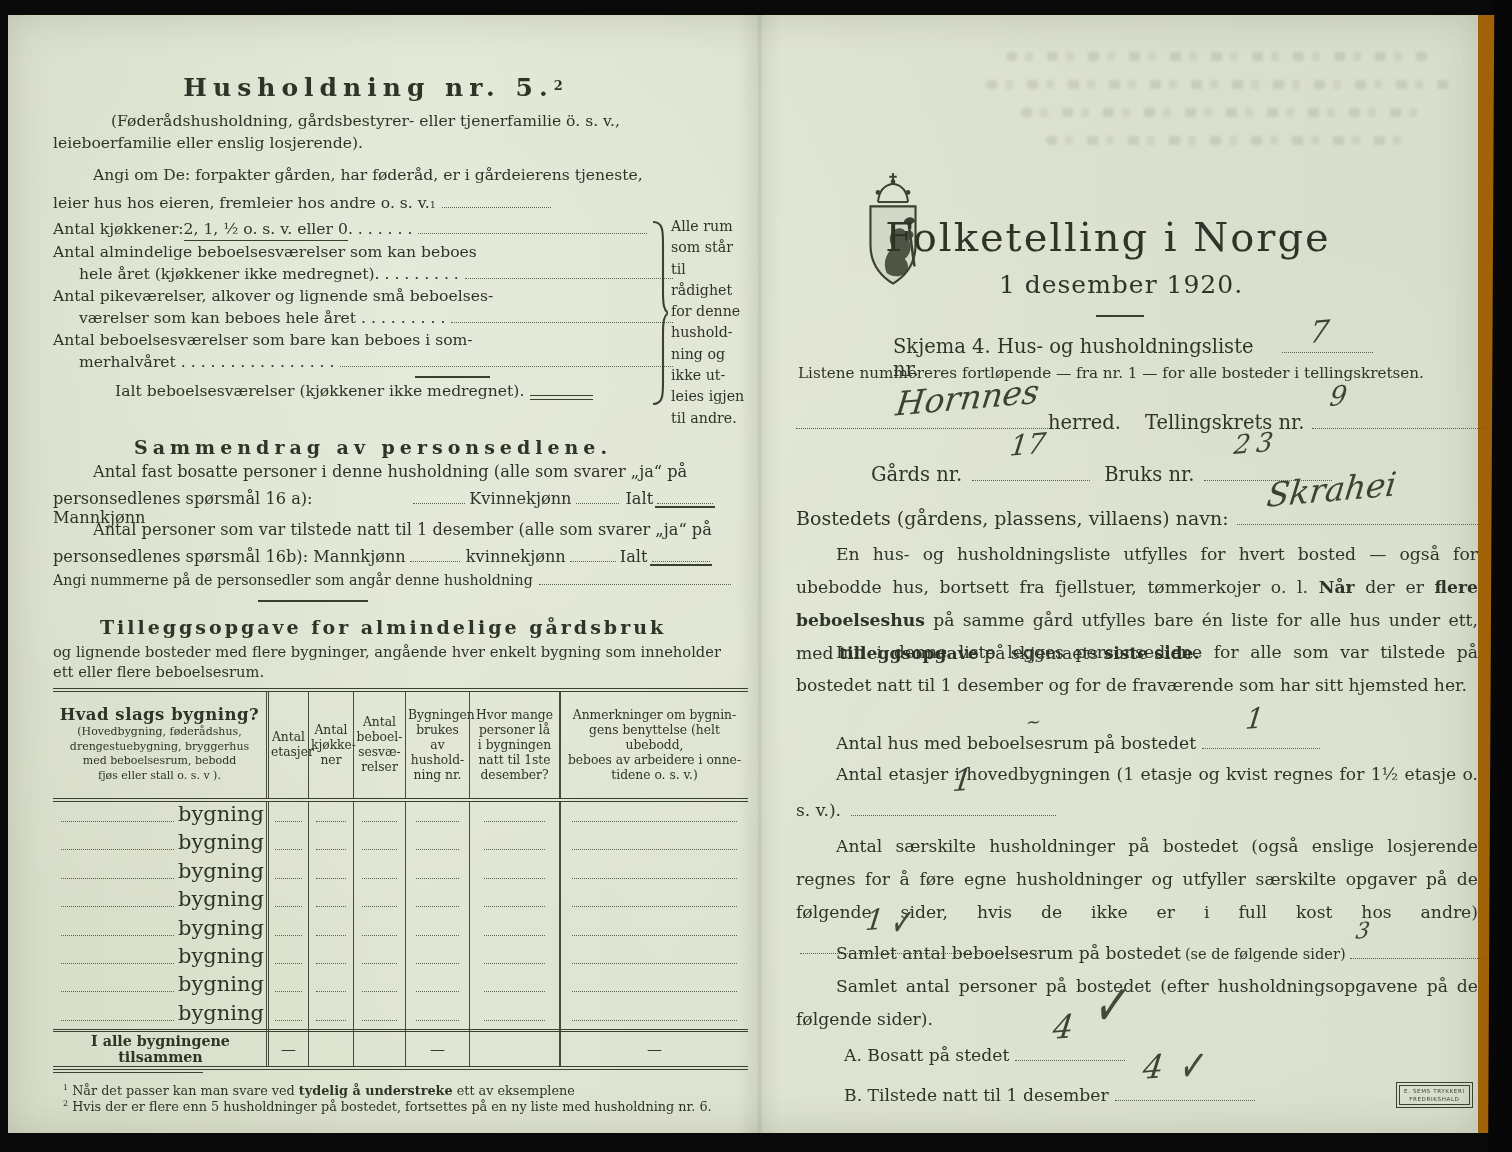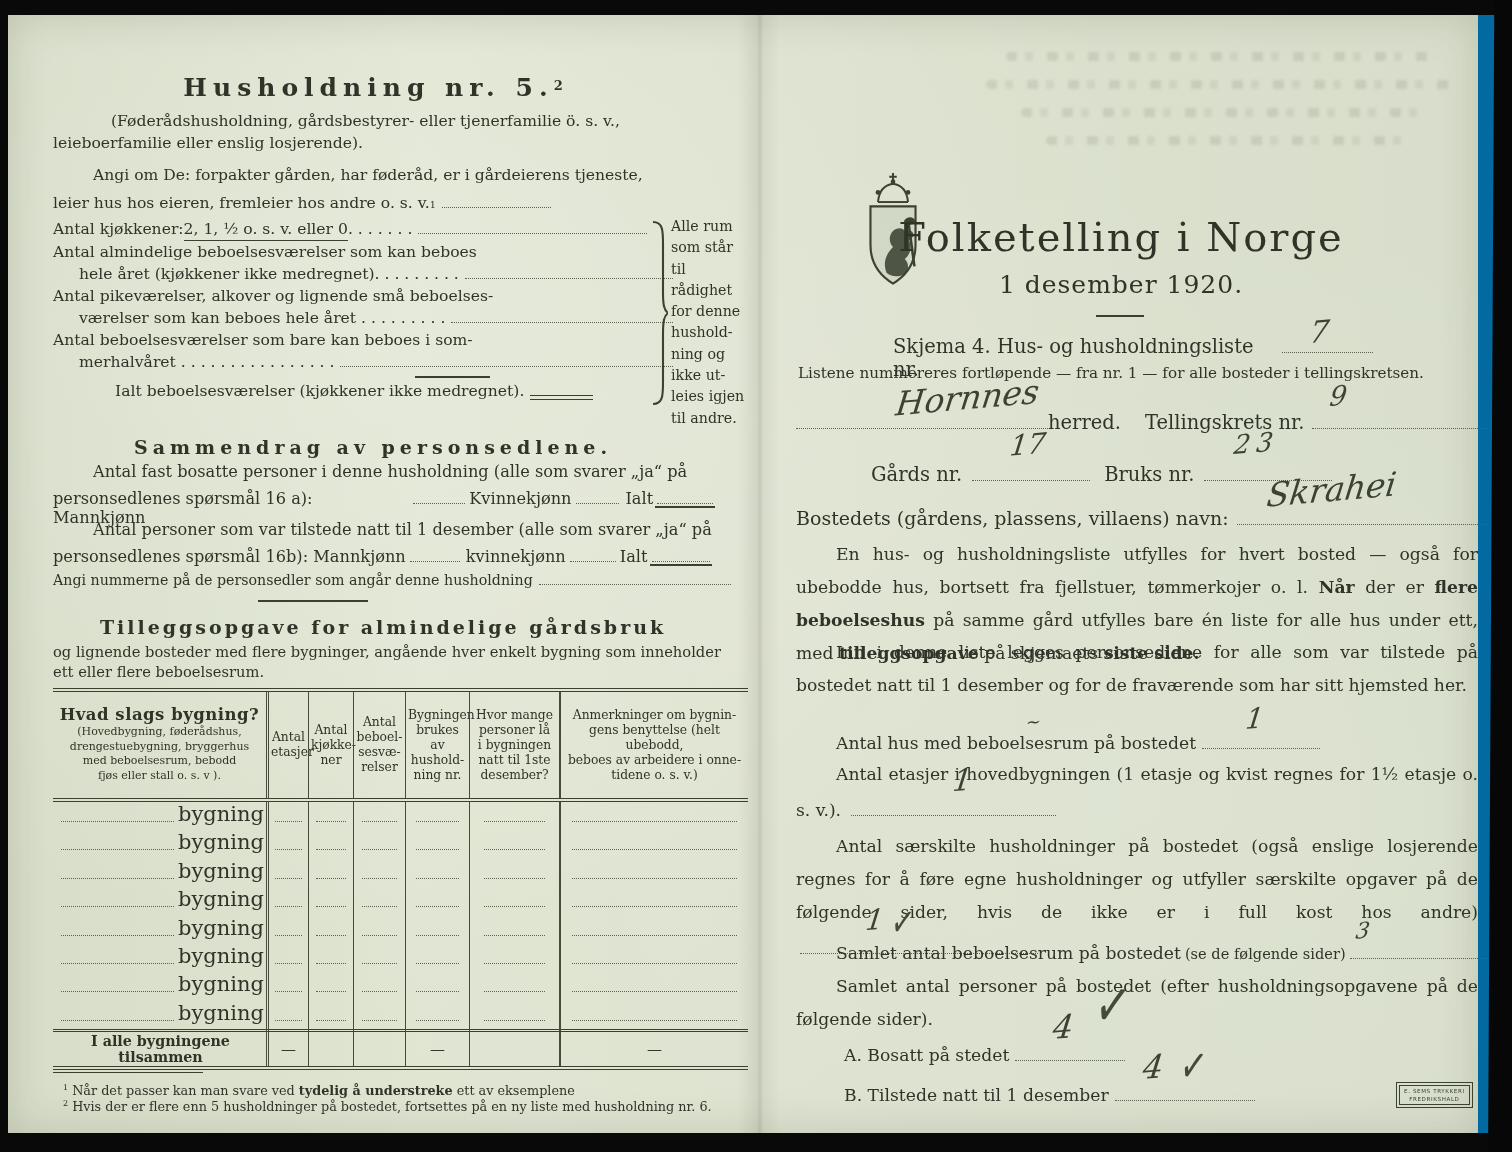--- a/index.html
+++ b/index.html
@@ -1,16 +1,16 @@
 <!DOCTYPE html>
 <html><head>
 <meta charset="utf-8">
 <style>
   html,body{margin:0;padding:0;background:#000;}
-  .stage{position:relative;width:1512px;height:1152px;background:#0369a1;overflow:hidden;
+  .stage{position:relative;width:1512px;height:1152px;background:#a16207;overflow:hidden;
          font-family:"DejaVu Serif","Liberation Serif",serif;color:#2f3428;}
   .paper{position:absolute;left:8px;top:15px;width:1470px;height:1118px;
          background:
            radial-gradient(ellipse at 22% 28%, rgba(255,255,255,.20), transparent 55%),
            radial-gradient(ellipse at 75% 70%, rgba(255,255,255,.10), transparent 60%),
            linear-gradient(90deg,#d7ddc8 0,#e0e5d2 28%,#dce1ce 62%,#d8decb 100%);
          box-shadow:inset 0 0 40px rgba(60,65,45,.18);}
   .gutter{position:absolute;left:730px;top:0;width:42px;height:100%;
           background:linear-gradient(90deg,rgba(0,0,0,0) 0,rgba(70,75,55,.10) 45%,rgba(40,45,30,.16) 52%,rgba(70,75,55,.07) 60%,rgba(0,0,0,0) 100%);}
   .edge-right{position:absolute;top:0;right:0;width:26px;height:1152px;background:#070707;
@@ -455,21 +455,21 @@
       </g>
       <circle cx="16" cy="19" r="2.2" fill="#3c4232"></circle>
       <circle cx="30" cy="9" r="2.2" fill="#3c4232"></circle>
       <circle cx="44" cy="19" r="2.2" fill="#3c4232"></circle>
       <path d="M9 32 h42 v36 c0 18 -9.5 29 -21 36 c-11.5 -7 -21 -18 -21 -36 Z" fill="rgba(60,66,50,0.07)" stroke="#3c4232" stroke-width="2"></path>
       <path d="M24 94 C20 84 24 76 30 70 C26 66 26 59 30 55 C34 51 40 52 42 56 C46 53 50 56 49 60 L45 64 C48 70 46 77 41 81 C45 85 45 91 41 95 C36 98 28 98 24 94 Z" fill="#3c4232" opacity="0.88"></path>
       <path d="M44 44 L50 88" stroke="#3c4232" stroke-width="2.4" fill="none"></path>
       <path d="M40 46 C43 41 49 41 51 46 L45 50 Z" fill="#3c4232"></path>
     </svg>
 
-    <div class="abs ctr r-title" style="left:95px;top:184px;width:460px;">Folketelling i Norge</div>
+    <div class="abs ctr r-title" style="left:82px;top:184px;width:460px;">Folketelling i Norge</div>
     <div class="abs ctr r-date" style="left:95px;top:240px;width:460px;">1 desember 1920.</div>
     <div class="rule" style="left:300px;top:285px;width:48px;height:2.4px;"></div>
 
     <div class="abs row r-skjema" style="left:97px;top:298px;width:480px;">
       <span>Skjema 4.  Hus- og husholdningsliste nr.</span>
       <span class="dfix" style="width:92px;height:24px;">
             <span class="hw abs" style="left:28px;top:-14px;font-size:30px;">7</span>
           </span>
     </div>
     <div class="abs r-small" style="left:2px;top:334px;width:690px;">Listene nummereres fortløpende — fra nr. 1 — for alle bosteder i tellingskretsen.</div>

